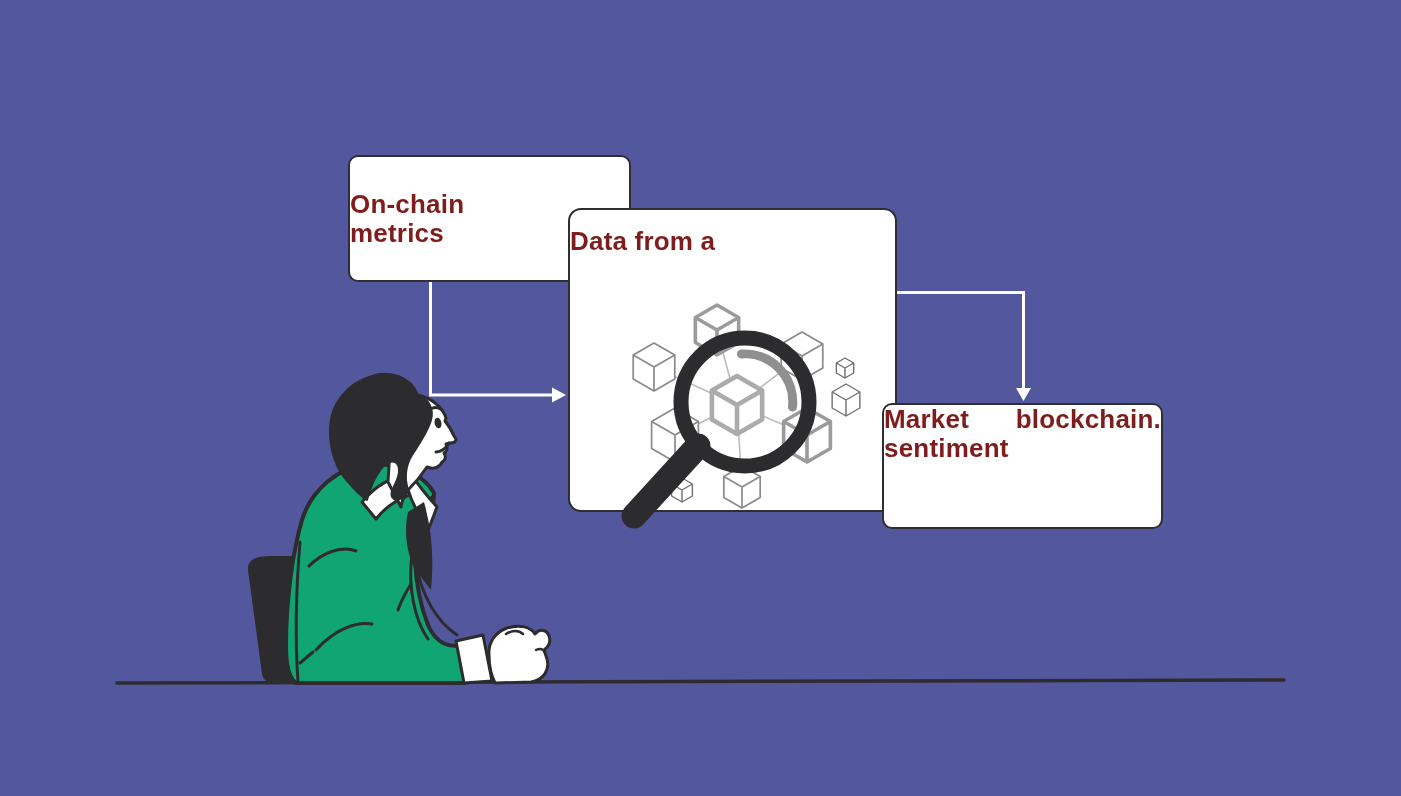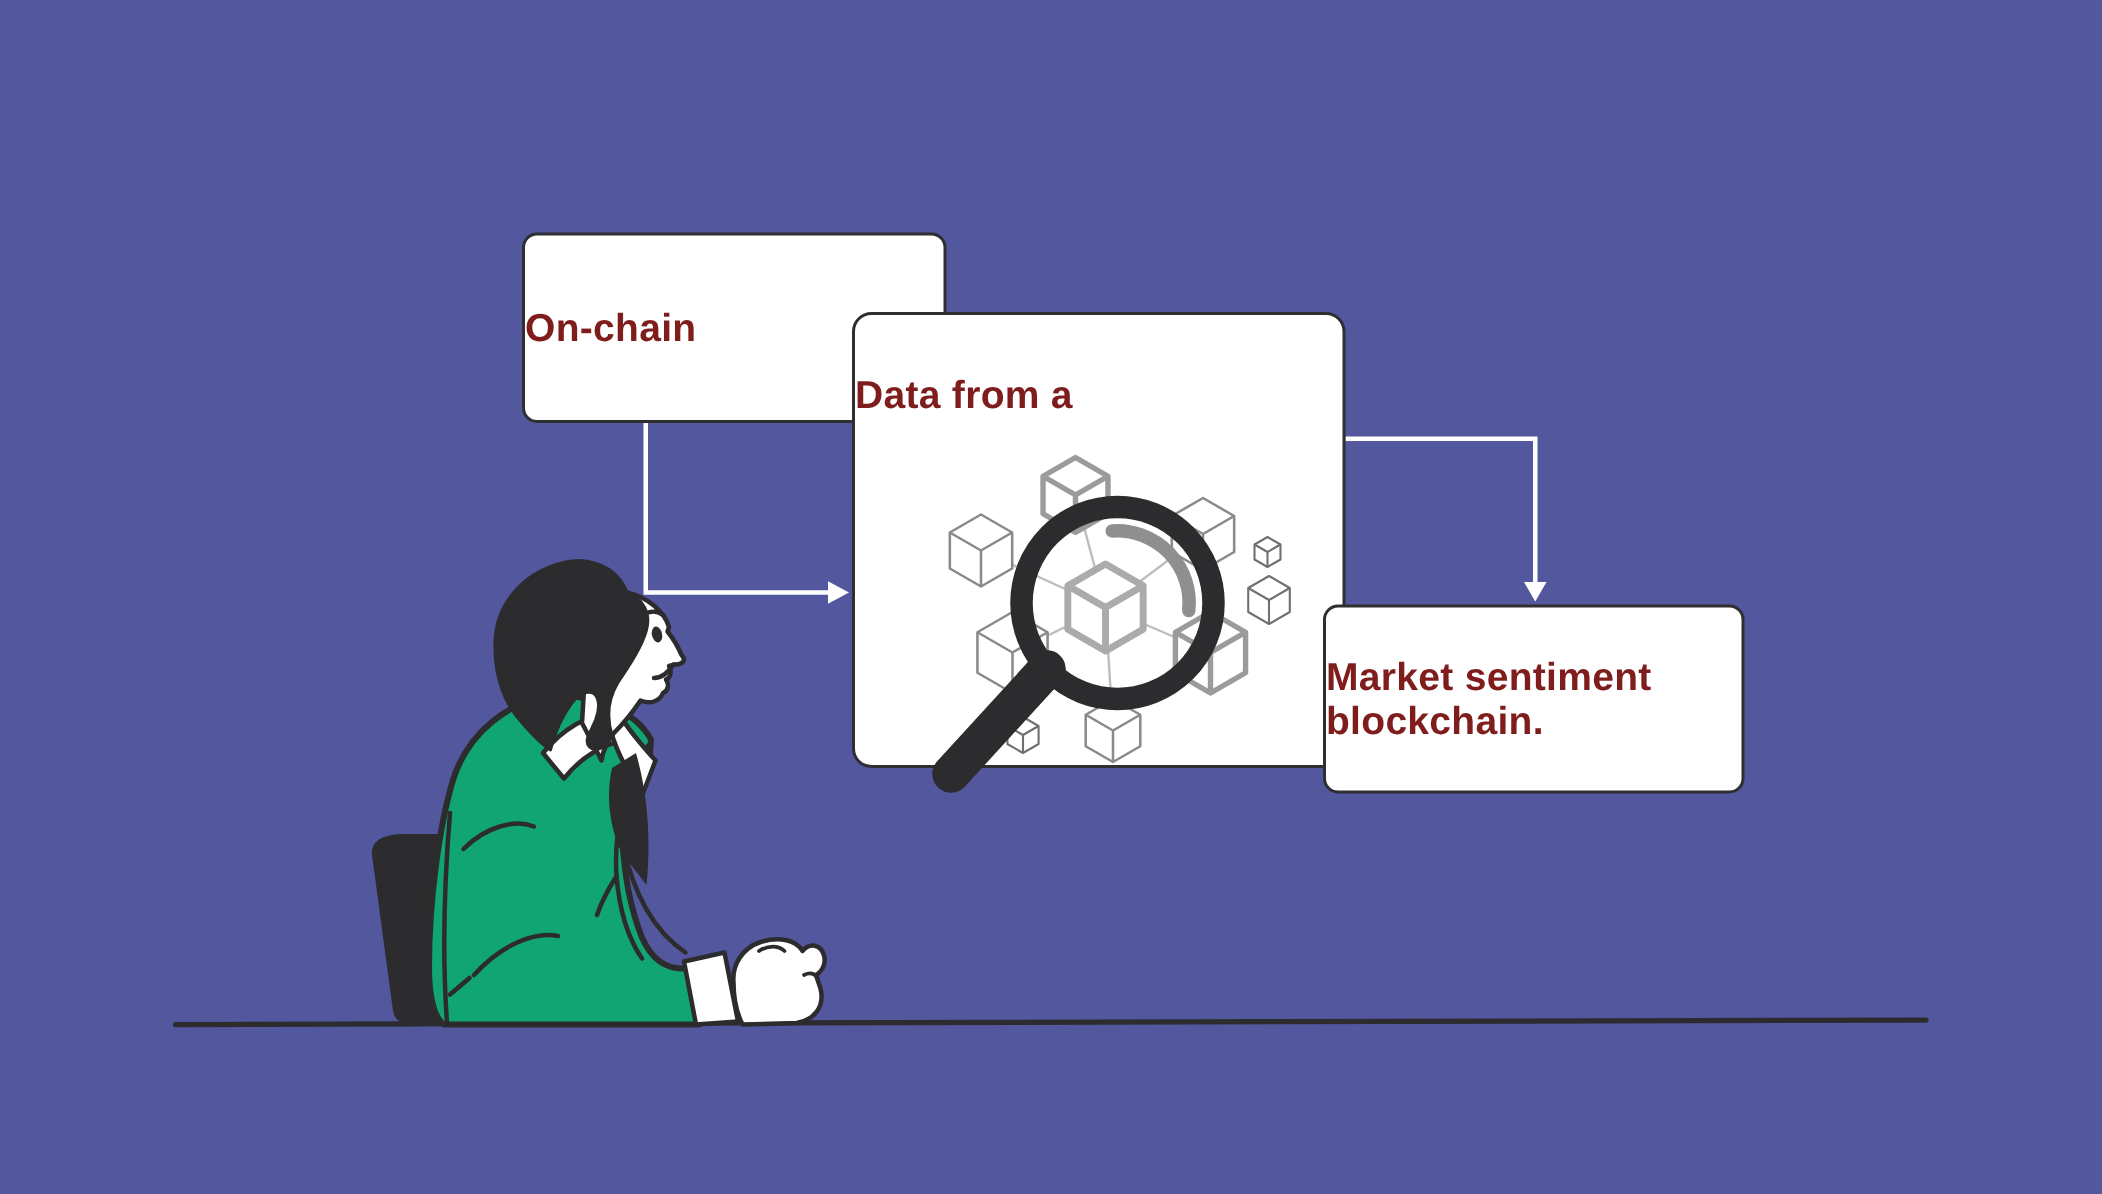--- a/index.html
+++ b/index.html
@@ -13,43 +13,44 @@
   .arrows{z-index:1;}
   .person{z-index:10;}
   .card{
     position:absolute;background:#FFFFFF;border:2.5px solid #2F2F31;
     box-sizing:border-box;color:#7f1d1d;font-weight:bold;text-align:left;
   }
   .card .line{display:block;font-size:26px;line-height:29px;letter-spacing:.2px;}
   .node-1{left:348px;top:155px;width:283px;height:127px;border-radius:10px;z-index:2;
           display:flex;flex-direction:column;justify-content:center;}
   .node-2{left:568px;top:208px;width:329px;height:304px;border-radius:13px;z-index:3;
-          padding-top:39px;}
+          padding-top:17px;}
   .node-3{left:882px;top:403px;width:281px;height:126px;border-radius:10px;z-index:4;
-          display:flex;flex-direction:column;justify-content:center;}
+          display:flex;flex-direction:row;justify-content:center;}
   .node-2 .illus{position:absolute;left:0;top:0;overflow:visible;}
 </style>
 </head>
 <body>
 
 <div class="stage">
 
   <svg class="layer arrows" width="1401" height="796" viewBox="0 0 1401 796">
     <g stroke="#FFFFFF" stroke-width="3" fill="none">
       <path d="M430.5 282 V 395 H 552"></path>
     </g>
     <polygon points="552,387.5 552,402.5 566,395" fill="#FFFFFF"></polygon>
     <g stroke="#FFFFFF" stroke-width="3" fill="none">
       <path d="M897 292.5 H 1023.5 V 388"></path>
     </g>
     <polygon points="1016,388 1031,388 1023.5,401" fill="#FFFFFF"></polygon>
   </svg>
 
   <div class="card node-1">
     <span class="line">On-chain</span>
+    <span class="line">metrics</span>
   </div>
 
   <div class="card node-2">
     <span class="line">Data from a</span>
     <svg class="illus" width="329" height="304" viewBox="0 0 329 304">
       <defs>
         <g id="cube">
           <path d="M0,-1 L0.866,-0.5 L0.866,0.5 L0,1 L-0.866,0.5 L-0.866,-0.5 Z" fill="#FFFFFF" stroke="currentColor" vector-effect="non-scaling-stroke" stroke-linejoin="round"></path>
           <path d="M-0.866,-0.5 L0,0 L0.866,-0.5 M0,0 L0,1" fill="none" stroke="currentColor" vector-effect="non-scaling-stroke" stroke-linejoin="round"></path>
         </g>

